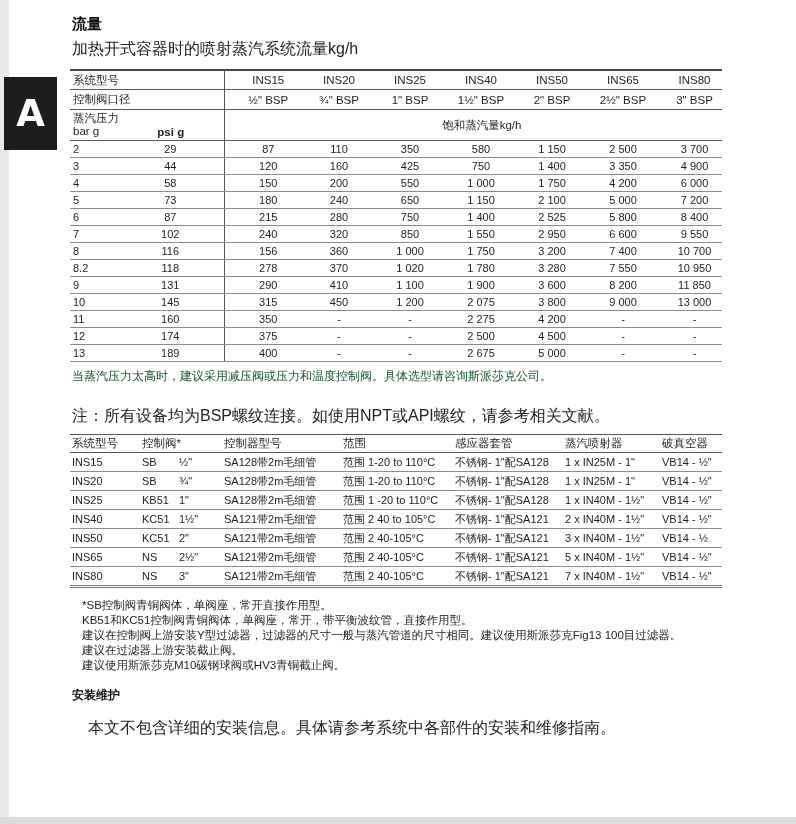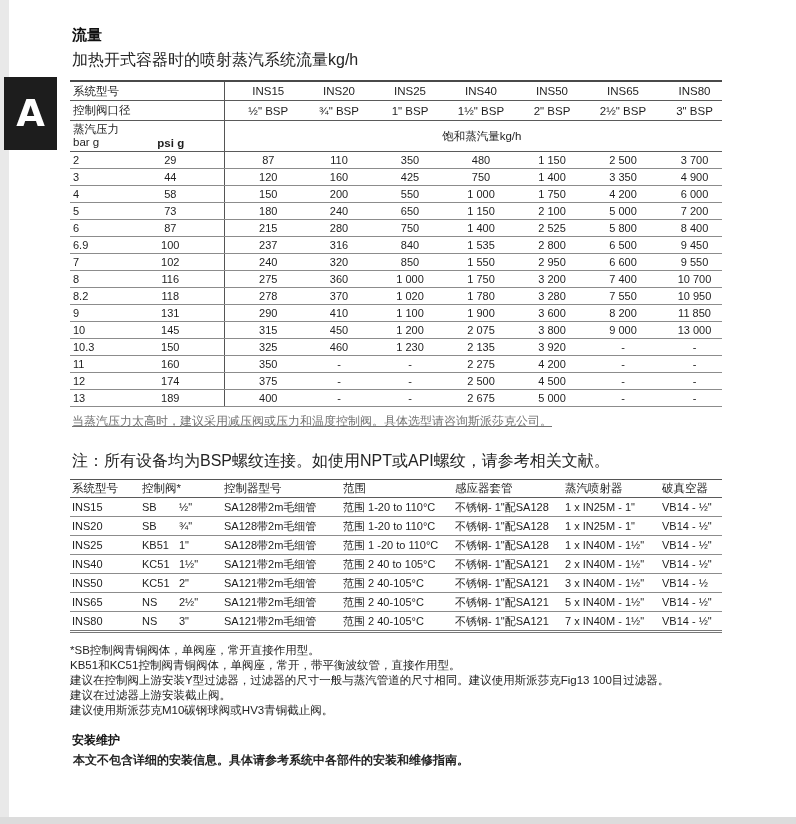--- a/index.html
+++ b/index.html
@@ -9,21 +9,21 @@
     font-family:"Liberation Sans","DejaVu Sans",sans-serif;
     -webkit-font-smoothing:antialiased;
   }
   .edge-left{position:absolute;left:0;top:0;width:9px;height:824px;background:#e9e9e9;}
   .edge-bottom{position:absolute;left:0;bottom:0;width:796px;height:7px;background:#dcdcdc;}
   .side-tab{
     position:absolute;left:4px;top:77px;width:53px;height:73px;background:#1d1d1d;
     color:#ffffff;font-weight:bold;font-size:37px;line-height:73px;text-align:center;
     font-family:"DejaVu Sans","Liberation Sans",sans-serif;
   }
-  .content{position:absolute;left:70px;top:26px;width:652px;}
+  .content{position:absolute;left:70px;top:15px;width:652px;}
 
   h1.doc-title{font-size:15px;font-weight:bold;color:#101010;margin:0 0 5px 2px;}
   .subtitle{font-size:16px;margin:0 0 9px 2px;color:#242424;}
 
   table{border-collapse:collapse;table-layout:fixed;width:652px;}
   th,td{overflow:hidden;white-space:nowrap;}
 
   
   .flow-table{border-top:2px solid #4a4a4a;margin-bottom:6px;}
   .flow-table th{font-weight:normal;font-size:11.5px;color:#1e1e1e;}
@@ -36,42 +36,42 @@
   .flow-table .psi-cell{padding-right:30px;vertical-align:bottom;padding-bottom:2px;font-weight:bold;}
   .flow-table .span-cell{text-align:center;padding-left:18px;vertical-align:middle;}
   .flow-table .vline{border-left:1.5px solid #555;}
   .flow-table tbody td{
     height:14px;line-height:14px;font-size:11px;color:#1e1e1e;
     text-align:center;padding-left:18px;border-bottom:1px solid #8c8c8c;
   }
   .flow-table tbody td:first-child{text-align:left;padding-left:3px;}
   .flow-table tbody td:nth-child(2){text-align:center;padding-left:0;padding-right:30px;}
   .flow-table tbody td:nth-child(3){border-left:1.5px solid #555;}
-  .table-note{font-size:12px;color:#737373;margin:0 0 0 2px;text-decoration:underline;}
+  .table-note{font-size:12px;color:#14532d;margin:0 0 0 2px;}
 
   
   .equip-section{margin-top:21px;}
   .equip-note{font-size:16px;color:#242424;margin:0 0 7px 2px;}
   .equip-table{border-top:1.5px solid #555;}
   .equip-table th{
     font-weight:normal;font-size:11.5px;color:#1e1e1e;text-align:left;
     height:15px;border-bottom:1px solid #5a5a5a;padding-left:2px;
   }
   .equip-table tbody td{
     height:16px;line-height:16px;font-size:11px;color:#1e1e1e;text-align:left;
     border-bottom:1px solid #8c8c8c;padding-left:2px;
   }
   .equip-table tbody tr:last-child td{border-bottom:3px double #777;}
 
-  .footnotes{margin:10px 0 0 0;}
+  .footnotes{margin:10px 0 0 12px;}
   .footnote{font-size:11.5px;line-height:15px;color:#242424;margin:0;}
 
   .section{margin:14px 0 0 2px;}
   .section h2{font-size:12px;font-weight:bold;color:#101010;margin:0 0 4px;}
-  .section p{font-size:12px;color:#242424;margin:1px;line-height:15px;font-weight:bold;}
+  .section p{font-size:16px;color:#242424;margin:16px;line-height:15px;}
 </style>
 </head>
 <body>
 
 <div class="edge-left"></div>
 <div class="edge-bottom"></div>
 <div class="side-tab">A</div>
 
 <div class="content">
 
@@ -120,21 +120,21 @@
         <th class="span-cell vline" colspan="7">饱和蒸汽量kg/h</th>
       </tr>
     </thead>
     <tbody>
         <tr>
           <td>2</td>
           <td>29</td>
           <td>87</td>
           <td>110</td>
           <td>350</td>
-          <td>480</td>
+          <td>580</td>
           <td>1 150</td>
           <td>2 500</td>
           <td>3 700</td>
         </tr>
         <tr>
           <td>3</td>
           <td>44</td>
           <td>120</td>
           <td>160</td>
           <td>425</td>
@@ -170,45 +170,34 @@
           <td>87</td>
           <td>215</td>
           <td>280</td>
           <td>750</td>
           <td>1 400</td>
           <td>2 525</td>
           <td>5 800</td>
           <td>8 400</td>
         </tr>
         <tr>
-          <td>6.9</td>
-          <td>100</td>
-          <td>237</td>
-          <td>316</td>
-          <td>840</td>
-          <td>1 535</td>
-          <td>2 800</td>
-          <td>6 500</td>
-          <td>9 450</td>
-        </tr>
-        <tr>
           <td>7</td>
           <td>102</td>
           <td>240</td>
           <td>320</td>
           <td>850</td>
           <td>1 550</td>
           <td>2 950</td>
           <td>6 600</td>
           <td>9 550</td>
         </tr>
         <tr>
           <td>8</td>
           <td>116</td>
-          <td>275</td>
+          <td>156</td>
           <td>360</td>
           <td>1 000</td>
           <td>1 750</td>
           <td>3 200</td>
           <td>7 400</td>
           <td>10 700</td>
         </tr>
         <tr>
           <td>8.2</td>
           <td>118</td>
@@ -234,31 +223,20 @@
         <tr>
           <td>10</td>
           <td>145</td>
           <td>315</td>
           <td>450</td>
           <td>1 200</td>
           <td>2 075</td>
           <td>3 800</td>
           <td>9 000</td>
           <td>13 000</td>
-        </tr>
-        <tr>
-          <td>10.3</td>
-          <td>150</td>
-          <td>325</td>
-          <td>460</td>
-          <td>1 230</td>
-          <td>2 135</td>
-          <td>3 920</td>
-          <td>-</td>
-          <td>-</td>
         </tr>
         <tr>
           <td>11</td>
           <td>160</td>
           <td>350</td>
           <td>-</td>
           <td>-</td>
           <td>2 275</td>
           <td>4 200</td>
           <td>-</td>

